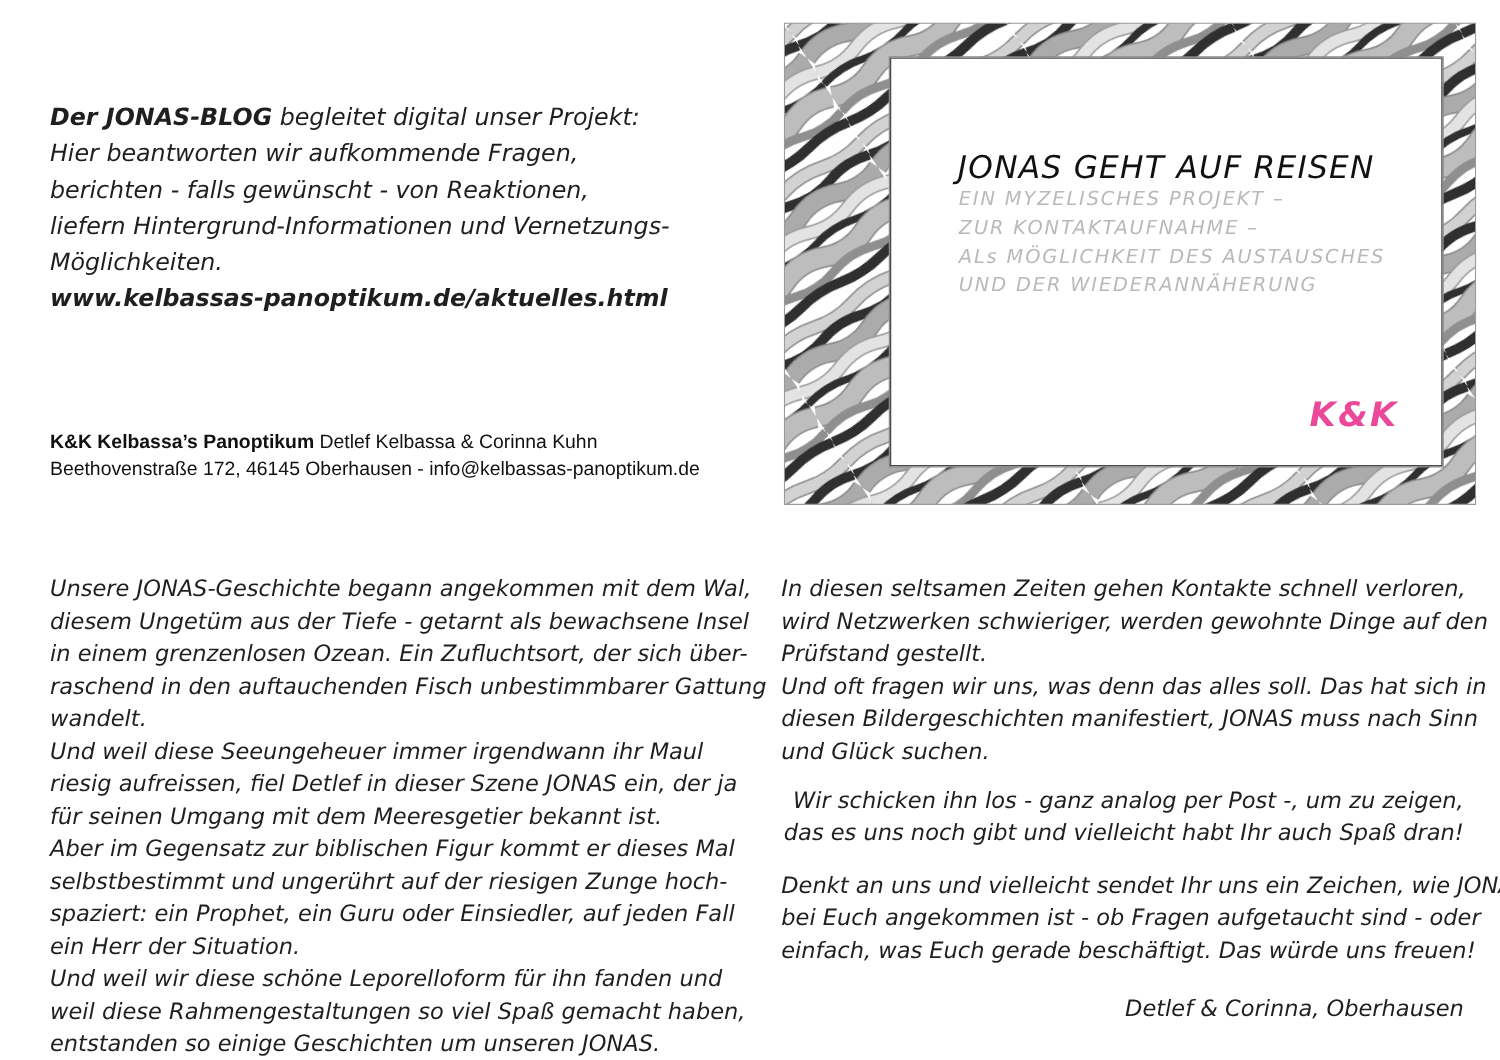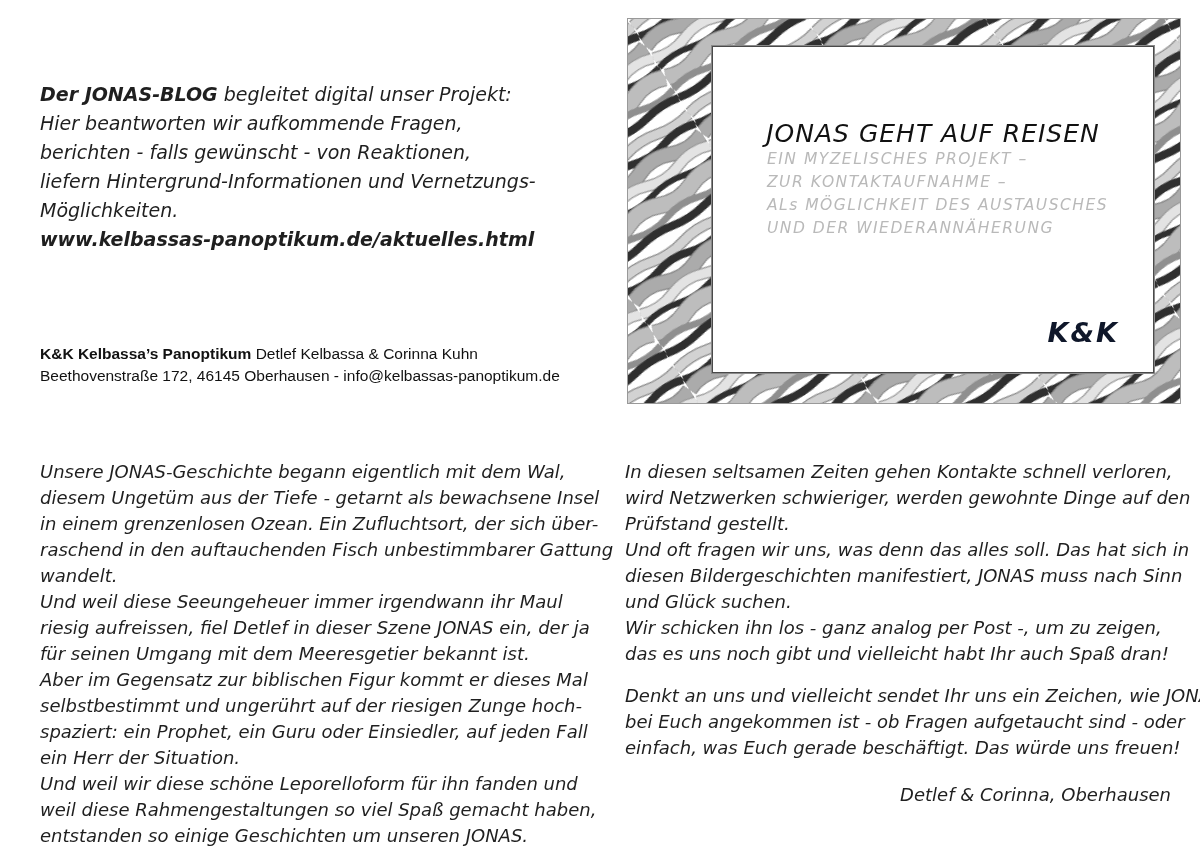--- a/index.html
+++ b/index.html
@@ -38,27 +38,27 @@
     font-size:25px;letter-spacing:1px;color:#111;
     font-style:italic;font-weight:500;white-space:nowrap;
   }
   .card-sub{
     padding-left:54px;text-align:left;
     font-size:15.5px;line-height:23px;letter-spacing:1.5px;
     color:#b9b9b9;font-style:italic;white-space:nowrap;
   }
   .card-sig{
     position:absolute;right:34px;bottom:24px;
-    font-size:27px;font-style:italic;font-weight:600;letter-spacing:2px;color:#0f172a;
+    font-size:27px;font-style:italic;font-weight:600;letter-spacing:2px;color:#ec4899;
   }
 
   .story{position:absolute;left:40px;top:459px;font-size:18px;line-height:26px;white-space:nowrap;}
   .message{position:absolute;left:625px;top:459px;width:546px;font-size:18px;line-height:26px;white-space:nowrap;}
   .message .para{margin:0 0 0 0;}
-  .message .gap1{margin-top:0;}
+  .message .gap1{margin-top:13px;text-align:right;}
   .message .gap2{margin-top:16px;}
   .sig-line{margin-top:21px;text-align:right;}
   .line{display:block;}
 </style>
 </head>
 <body>
 
 <div class="page">
 
   <div class="intro hw">
@@ -105,21 +105,21 @@
           <span class="line">ZUR KONTAKTAUFNAHME –</span>
           <span class="line">ALs MÖGLICHKEIT DES AUSTAUSCHES</span>
           <span class="line">UND DER WIEDERANNÄHERUNG</span>
         </div>
         <div class="card-sig">K&amp;K</div>
       </div>
     </div>
   </div>
 
   <div class="story hw">
-    <span class="line">Unsere JONAS-Geschichte begann eigentlich mit dem Wal,</span>
+    <span class="line">Unsere JONAS-Geschichte begann angekommen mit dem Wal,</span>
     <span class="line">diesem Ungetüm aus der Tiefe - getarnt als bewachsene Insel</span>
     <span class="line">in einem grenzenlosen Ozean. Ein Zufluchtsort, der sich über-</span>
     <span class="line">raschend in den auftauchenden Fisch unbestimmbarer Gattung</span>
     <span class="line">wandelt.</span>
     <span class="line">Und weil diese Seeungeheuer immer irgendwann ihr Maul</span>
     <span class="line">riesig aufreissen, fiel Detlef in dieser Szene JONAS ein, der ja</span>
     <span class="line">für seinen Umgang mit dem Meeresgetier bekannt ist.</span>
     <span class="line">Aber im Gegensatz zur biblischen Figur kommt er dieses Mal</span>
     <span class="line">selbstbestimmt und ungerührt auf der riesigen Zunge hoch-</span>
     <span class="line">spaziert: ein Prophet, ein Guru oder Einsiedler, auf jeden Fall</span>

